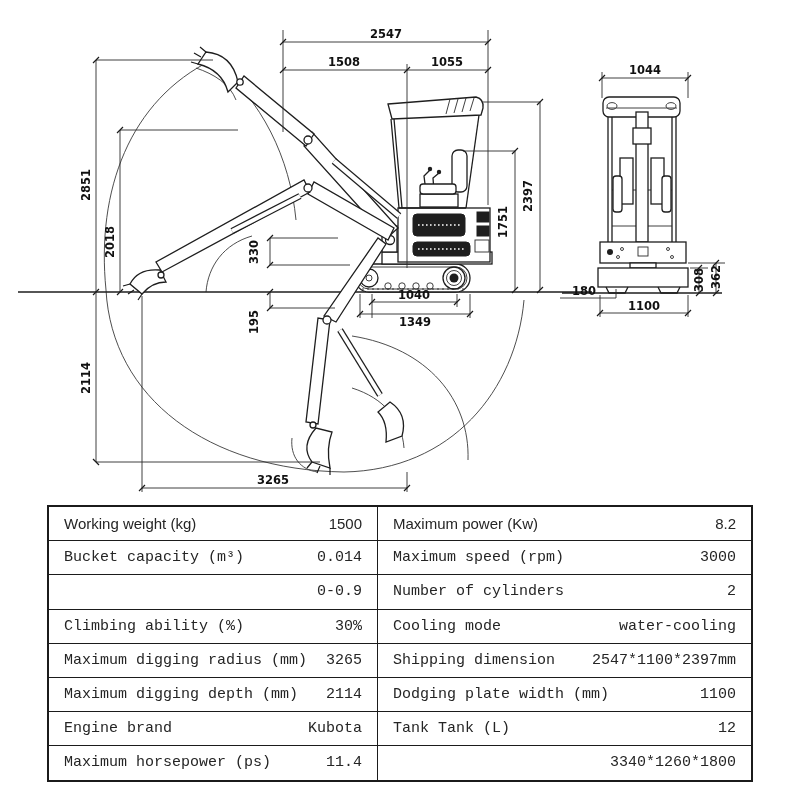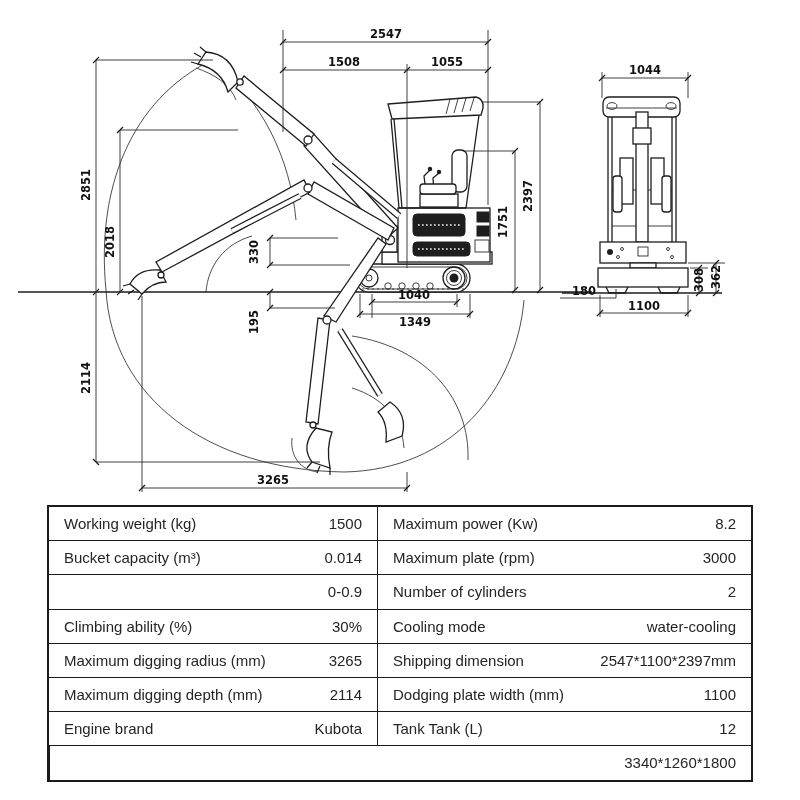--- a/index.html
+++ b/index.html
@@ -11,21 +11,21 @@
   .arc{stroke:#3a3a3a;stroke-width:0.9;fill:none;}
   .limb{fill:#ffffff;stroke:#1e1e1e;stroke-width:1.3;}
   .dimln{stroke:#2b2b2b;stroke-width:0.9;fill:none;}
   .tick{stroke:#1a1a1a;stroke-width:1.2;fill:none;}
   .dimtx{font-family:"DejaVu Sans",sans-serif;font-size:11.5px;font-weight:700;fill:#111;}
   .dark{fill:#1e1e1e;}
   .panel{fill:#1e1e1e;stroke:#1e1e1e;}
   .dots{stroke:#ffffff;stroke-width:1.6;stroke-dasharray:1.6 2.4;fill:none;}
   .spec{margin:2px 47px 16px 47px;border:2px solid #1b1b1b;}
   .spec-row{display:flex;}
-  .spec-row + .spec-row{border-top:1.5px solid #1b1b1b;}
+  .spec-row + .spec-row{border-top:1.5px solid #1b1b1b;font-family:Liberation Mono, monospace;}
   .half{display:flex;align-items:center;line-height:33.2px;height:33.2px;font-size:15px;color:#252525;}
   .half.l{flex:0 0 328px;}
   .half.r{flex:1 1 auto;border-left:1.5px solid #1b1b1b;text-align:right;}
   .spec-label{padding-left:15px;white-space:nowrap;}
   .spec-value{margin-left:auto;padding-right:15px;white-space:nowrap;}
 </style>
 </head>
 <body>
 
 <div class="drawing">
@@ -238,21 +238,21 @@
         <span class="spec-label">Maximum power (Kw)</span>
         <span class="spec-value">8.2</span>
       </div>
   </div>
   <div class="spec-row">
     <div class="half l">
         <span class="spec-label">Bucket capacity (m³)</span>
         <span class="spec-value">0.014</span>
       </div>
     <div class="half r">
-        <span class="spec-label">Maximum plate (rpm)</span>
+        <span class="spec-label">Maximum speed (rpm)</span>
         <span class="spec-value">3000</span>
       </div>
   </div>
   <div class="spec-row">
     <div class="half l">
         <span class="spec-value">0-0.9</span>
       </div>
     <div class="half r">
         <span class="spec-label">Number of cylinders</span>
         <span class="spec-value">2</span>
@@ -292,17 +292,21 @@
     <div class="half l">
         <span class="spec-label">Engine brand</span>
         <span class="spec-value">Kubota</span>
       </div>
     <div class="half r">
         <span class="spec-label">Tank Tank (L)</span>
         <span class="spec-value">12</span>
       </div>
   </div>
   <div class="spec-row">
+    <div class="half l">
+        <span class="spec-label">Maximum horsepower (ps)</span>
+        <span class="spec-value">11.4</span>
+      </div>
     <div class="half r">
         <span class="spec-value">3340*1260*1800</span>
       </div>
   </div>
 </div>
 
 </body></html>

